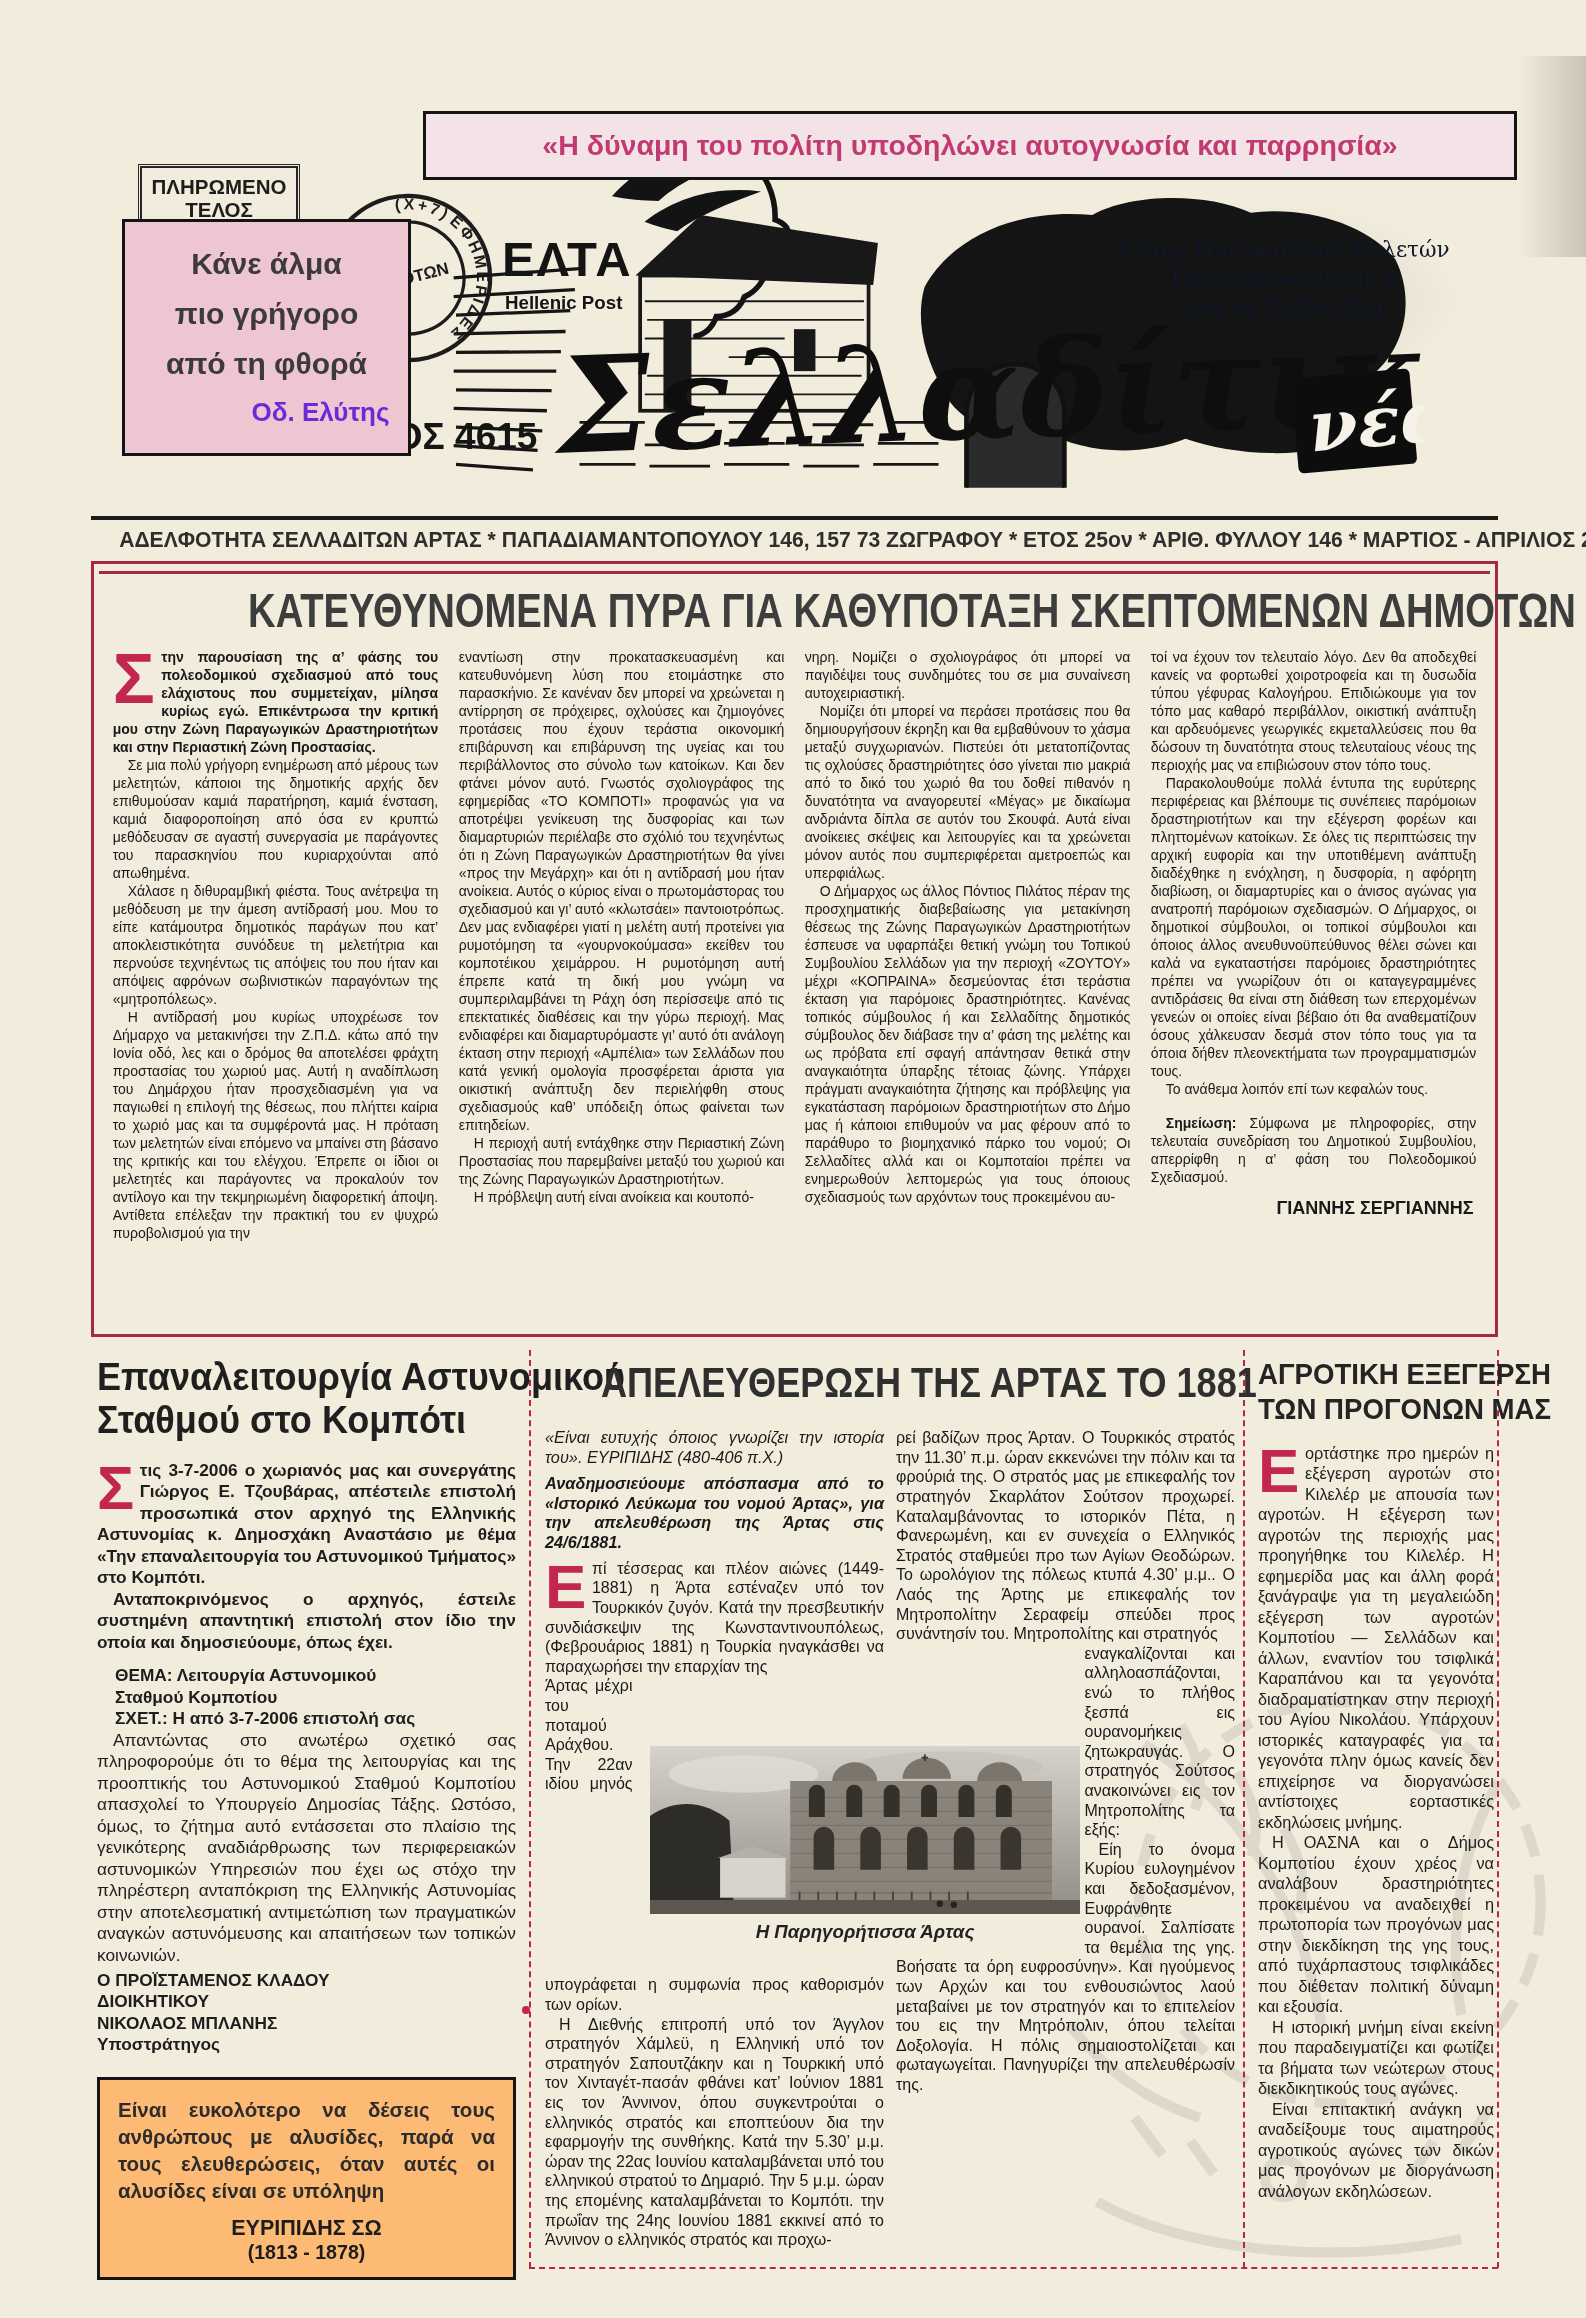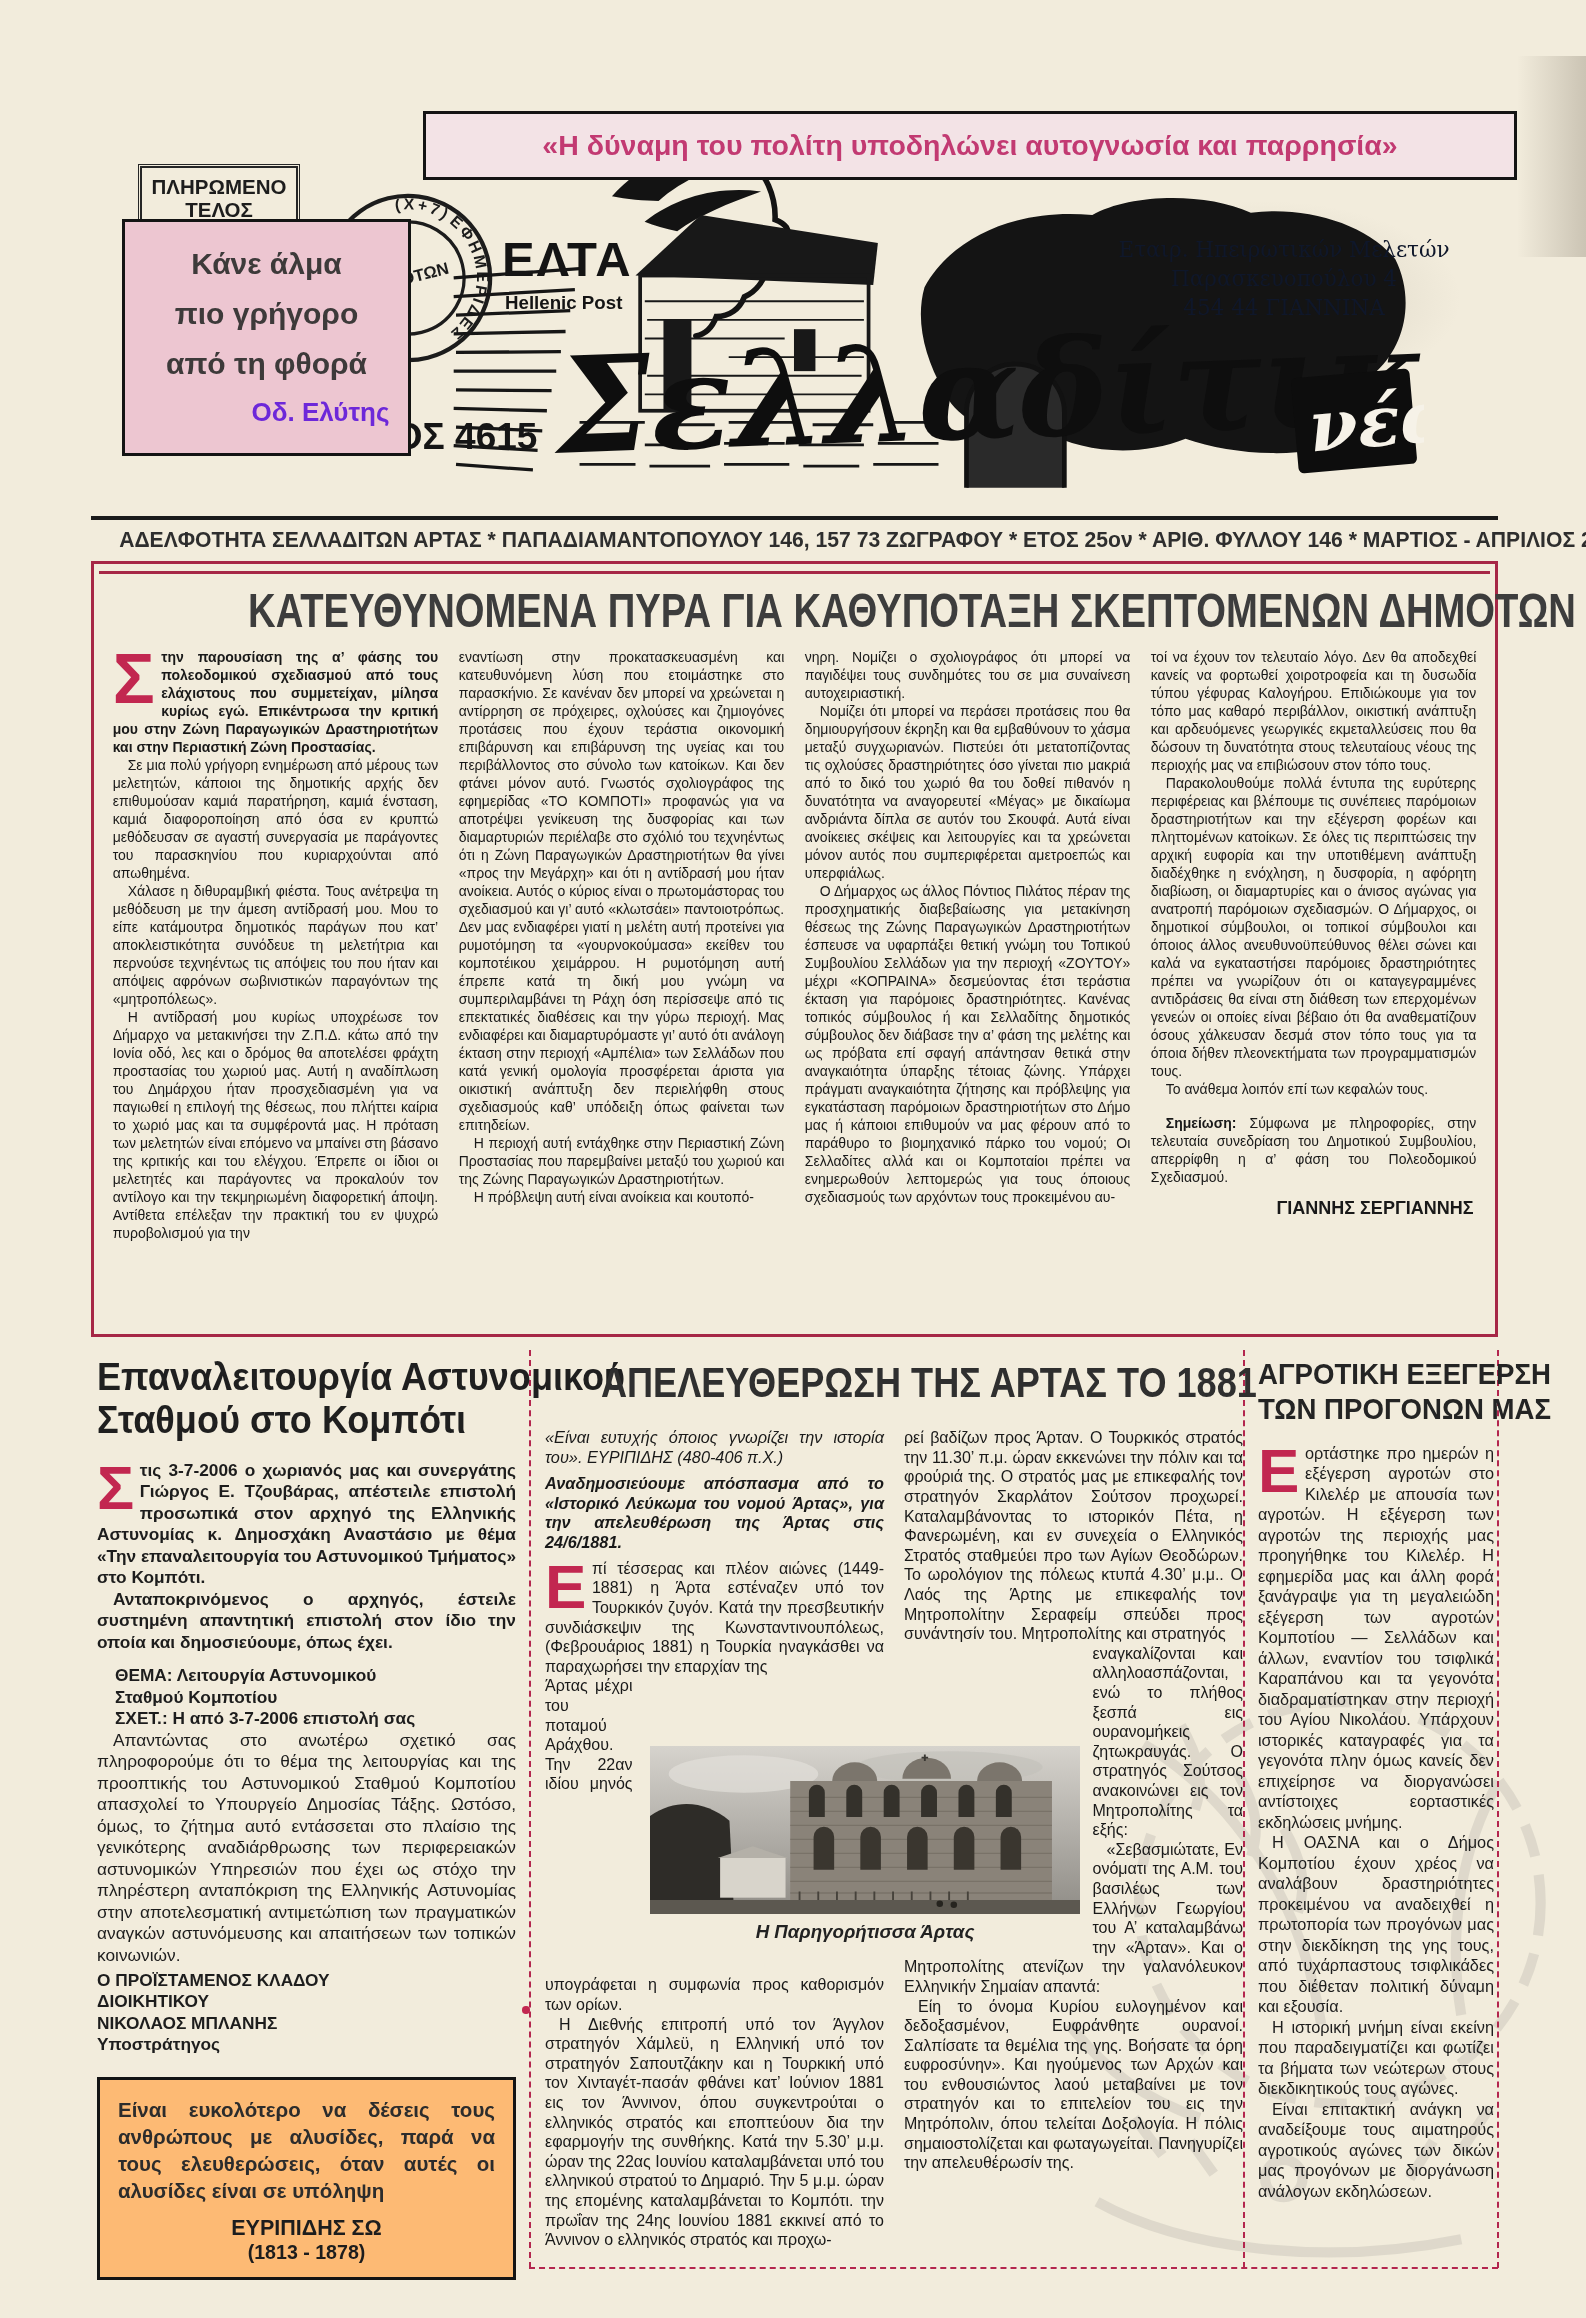--- a/index.html
+++ b/index.html
@@ -55,21 +55,21 @@
   .leftart .body p.ind{text-indent:16px;}
   .thema{margin:12px 0 0 18px;font-weight:bold;}
   .offs{margin-top:3.7px;font-weight:bold;}
   .qbox{margin-top:21.5px;border:3.3px solid #141414;background:#fdba74;padding:16px 18px 13px;box-sizing:border-box;}
   .qbox .t{font-weight:bold;font-size:20.5px;line-height:27px;color:#2c2c2c;text-align:justify;}
   .qbox .au{margin-top:12px;text-align:center;font-weight:bold;font-size:21.5px;}
   .qbox .yr{text-align:center;font-weight:bold;font-size:19.6px;}
   
   .midart{left:545px;top:1355px;width:699px;}
   .midart h2{margin:2.8px 0 21.5px;text-align:center;font-size:43px;font-weight:800;color:#2f2f2f;transform:scaleX(.84);transform-origin:center;white-space:nowrap;}
-  .midcols{display:flex;gap:20px;}
+  .midcols{display:flex;gap:12px;}
   .mcol{width:339px;font-size:16px;line-height:19.6px;text-align:justify;color:#191919;}
   .mcol p{margin:0;}
   .mcol p.ind{text-indent:14px;}
   .ep{font-style:italic;font-size:16.3px;}
   .intro{font-style:italic;font-weight:bold;font-size:16.3px;margin:6.5px 0 !important;}
   .spr{float:right;width:244px;height:299px;margin-left:7.5px;}
   .spl{float:left;width:181px;height:299px;margin-right:7.5px;}
   .photo{left:105px;top:391px;width:430px;height:168px;}
   .pcap{left:105px;top:566px;width:430px;text-align:center;font-weight:bold;font-style:italic;font-size:18.7px;color:#222;}
   
@@ -267,21 +267,20 @@
         <p class="intro">Αναδημοσιεύουμε απόσπασμα από το «Ιστορικό Λεύκωμα του νομού Άρτας», για την απελευθέρωση της Άρτας στις 24/6/1881.</p>
         <p><span class="dc2">Ε</span><span>πί τέσσερας και πλέον αιώνες (1449-1881) η Άρτα εστέναζεν υπό τον Τουρκικόν ζυγόν. Κατά την πρεσβευτικήν συνδιάσκεψιν της Κωνσταντινουπόλεως, (Φεβρουάριος 1881) η Τουρκία ηναγκάσθει να παραχωρήσει την επαρχίαν της</span></p>
         <div class="spr"></div>
         <p>Άρτας μέχρι του ποταμού Αράχθου. Την 22αν ιδίου μηνός υπογράφεται η συμφωνία προς καθορισμόν των ορίων.</p>
         <p class="ind">Η Διεθνής επιτροπή υπό τον Άγγλον στρατηγόν Χάμλεϋ, η Ελληνική υπό τον στρατηγόν Σαπουτζάκην και η Τουρκική υπό τον Χινταγέτ-πασάν φθάνει κατ’ Ιούνιον 1881 εις τον Άννινον, όπου συγκεντρούται ο ελληνικός στρατός και εποπτεύουν δια την εφαρμογήν της συνθήκης. Κατά την 5.30’ μ.μ. ώραν της 22ας Ιουνίου καταλαμβάνεται υπό του ελληνικού στρατού το Δημαριό. Την 5 μ.μ. ώραν της επομένης καταλαμβάνεται το Κομπότι. την πρωΐαν της 24ης Ιουνίου 1881 εκκινεί από το Άννινον ο ελληνικός στρατός και προχω-</p>
       </div>
       <div class="mcol">
         <p>ρεί βαδίζων προς Άρταν. Ο Τουρκικός στρατός την 11.30’ π.μ. ώραν εκκενώνει την πόλιν και τα φρούριά της. Ο στρατός μας με επικεφαλής τον στρατηγόν Σκαρλάτον Σούτσον προχωρεί. Καταλαμβάνοντας το ιστορικόν Πέτα, η Φανερωμένη, και εν συνεχεία ο Ελληνικός Στρατός σταθμεύει προ των Αγίων Θεοδώρων. Το ωρολόγιον της πόλεως κτυπά 4.30’ μ.μ.. Ο Λαός της Άρτης με επικεφαλής τον Μητροπολίτην Σεραφείμ σπεύδει προς συνάντησίν του. Μητροπολίτης και στρατηγός</p>
         <div class="spl"></div>
         <p>εναγκαλίζονται και αλληλοασπάζονται, ενώ το πλήθος ξεσπά εις ουρανομήκεις ζητωκραυγάς. Ο στρατηγός Σούτσος ανακοινώνει εις τον Μητροπολίτης τα εξής:</p>
-        <p class="ind">«Σεβασμιώτατε, Εν ονόματι της Α.Μ. του βασιλέως των Ελλήνων Γεωργίου του Α’ καταλαμβάνω την «Άρταν». Και ο Μητροπολίτης ατενίζων την γαλανόλευκον Ελληνικήν Σημαίαν απαντά:</p>
         <p class="ind">Είη το όνομα Κυρίου ευλογημένον και δεδοξασμένον, Ευφράνθητε ουρανοί. Σαλπίσατε τα θεμέλια της γης. Βοήσατε τα όρη ευφροσύνην». Και ηγούμενος των Αρχών και του ενθουσιώντος λαού μεταβαίνει με τον στρατηγόν και το επιτελείον του εις την Μητρόπολιν, όπου τελείται Δοξολογία. Η πόλις σημαιοστολίζεται και φωταγωγείται. Πανηγυρίζει την απελευθέρωσίν της.</p>
       </div>
     </div>
     <svg class="abs photo" viewBox="0 0 920 360" preserveAspectRatio="none">
       <defs>
         <linearGradient id="sky" x1="0" y1="0" x2="0" y2="1">
           <stop offset="0" stop-color="#d6d3cd"></stop>
             <stop offset="1" stop-color="#8f8c86"></stop>
         </linearGradient>
       </defs>

